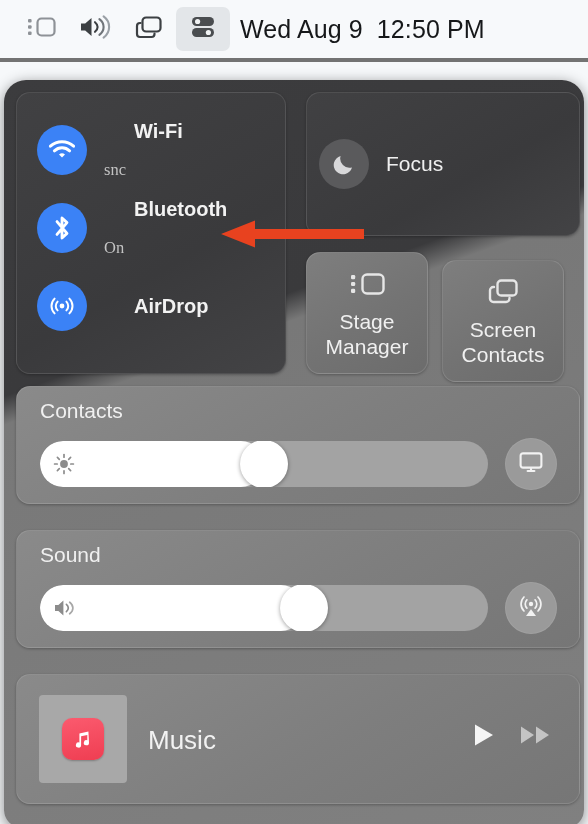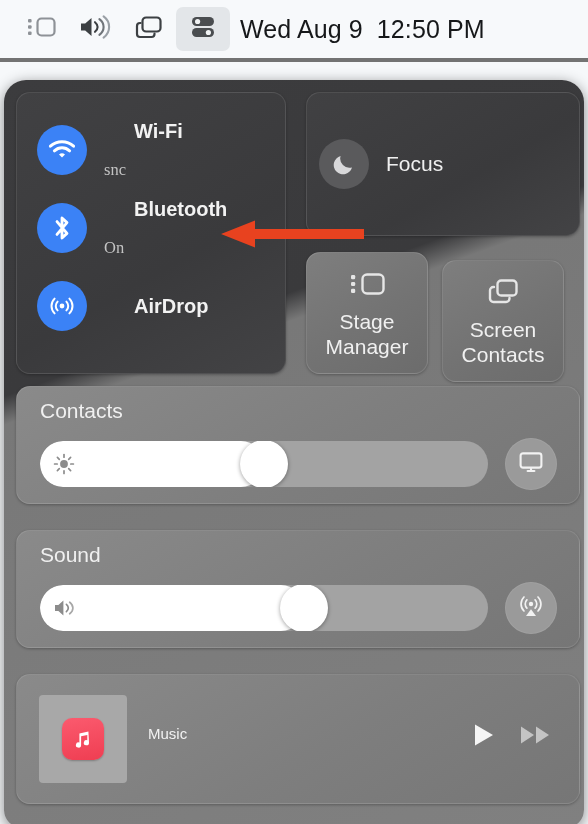--- a/index.html
+++ b/index.html
@@ -145,21 +145,21 @@
     display: flex; align-items: center; justify-content: center;
   }
   .music-app-icon {
     width: 42px; height: 42px; border-radius: 10px;
     background: linear-gradient(170deg,#fb5a6e 0%,#ef3e52 100%);
     display: flex; align-items: center; justify-content: center;
     box-shadow: 0 1px 2px rgba(0,0,0,.25);
   }
   .music-title {
     position: absolute; left: 131px; top: 50px;
-    font-size: 15px; color: #f2f2f2; font-weight: 400;
+    font-size: 26px; color: #f2f2f2; font-weight: 400;
   }
   .music-controls {
     position: absolute; right: 26px; top: 46px;
     display: flex; align-items: center; gap: 22px;
   }
   .ctrl { display: flex; align-items: center; justify-content: center; }
 
   
   #annotation-arrow {
     position: absolute; left: 221px; top: 219px;

